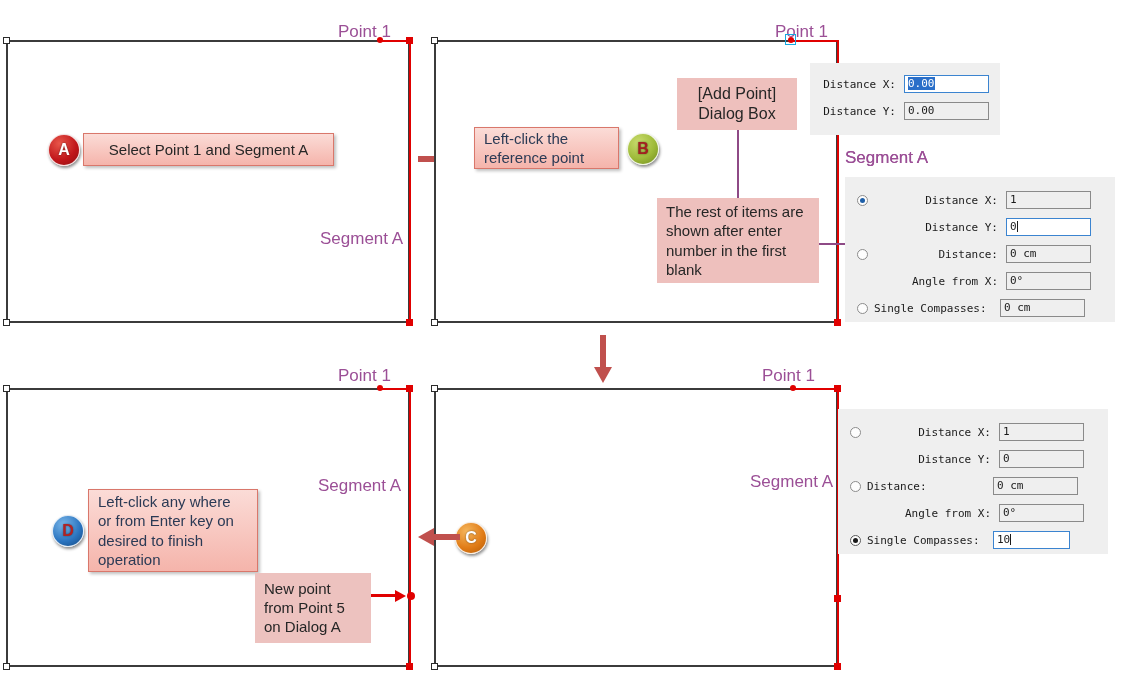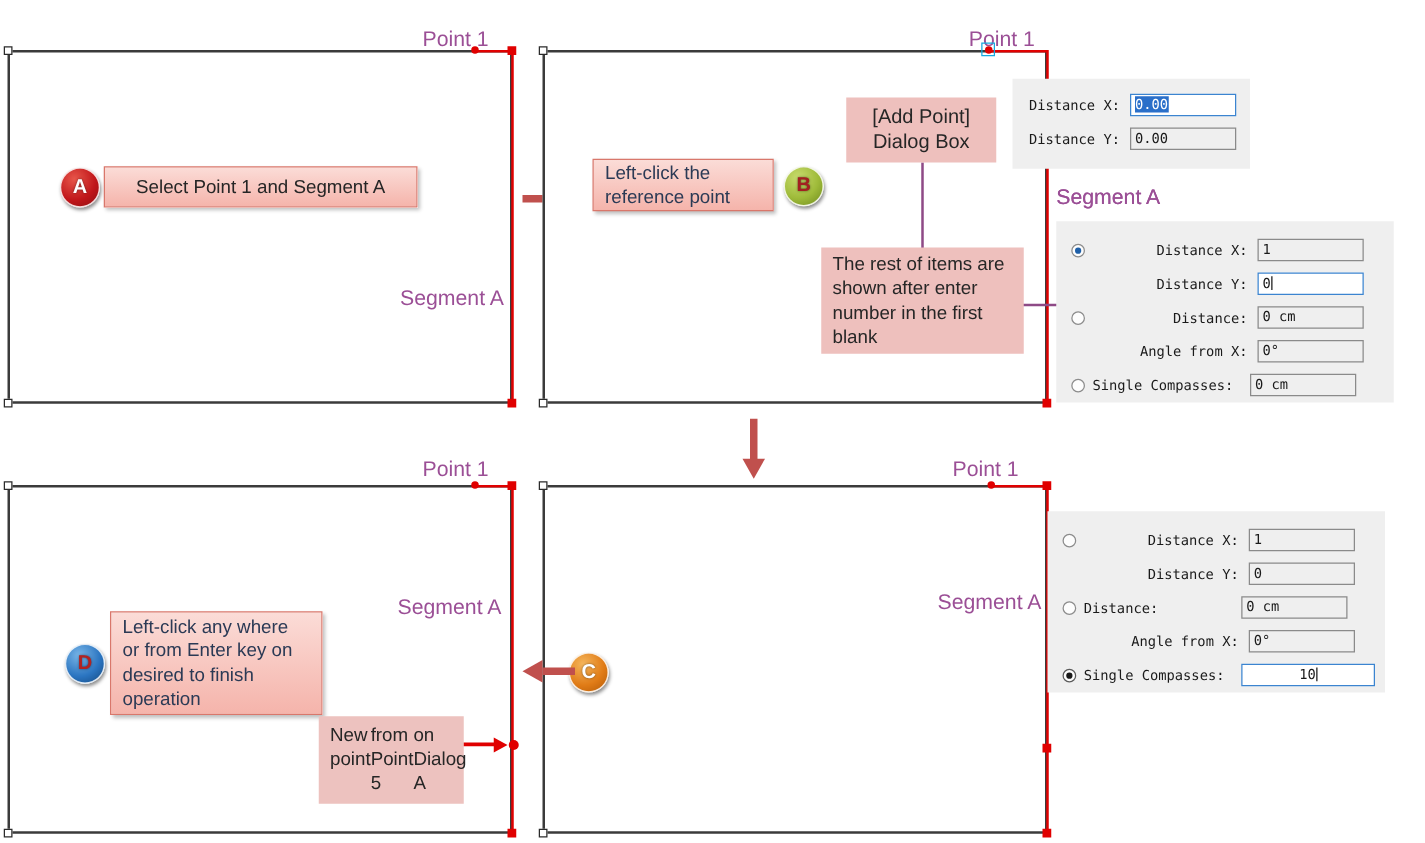--- a/index.html
+++ b/index.html
@@ -229,21 +229,21 @@
       <span class="dfield" style="width:85px;margin-left:8px;">0 cm</span>
     </div>
     <div class="drow" style="left:12px;top:95px;">
       <span style="width:11px;display:inline-block;"></span>
       <span class="dlabel" style="width:118px;margin-left:12px;">Angle from X:</span>
       <span class="dfield" style="width:85px;margin-left:8px;">0°</span>
     </div>
     <div class="drow" style="left:12px;top:122px;">
       <span class="radio on2"></span>
       <span class="dlabel" style="width:118px;margin-left:6px;text-align:left;">Single Compasses:</span>
-      <span class="dfield focus" style="width:107px;margin-left:8px;text-align:center;"><span>10</span><span class="caret"></span></span>
+      <span class="dfield focus" style="width:77px;margin-left:8px;"><span>10</span><span class="caret"></span></span>
     </div>
   </div>
 
   <div class="farrow" style="left:418px;top:528px;width:40px;height:18px;">
     <div class="shaft" style="left:16px;top:6px;width:26px;height:6px;"></div>
     <div class="head" style="left:0px;top:0px;border-top:9px solid transparent;border-bottom:9px solid transparent;border-right:16px solid #c0504d;"></div>
   </div>
 
   <div class="vlabel" style="left:338px;top:366px;">Point 1</div>
 
@@ -261,21 +261,21 @@
   <div class="vlabel" style="left:318px;top:476px;">Segment A</div>
 
   <div class="badge d" style="left:52px;top:515px;">D</div>
   <div class="cbox grad" style="left:88px;top:489px;width:170px;height:83px;display:flex;flex-direction:column;justify-content:center;color:#2b3a55;">
     <span>Left-click any where</span>
     <span>or from Enter key on</span>
     <span>desired to finish</span>
     <span>operation</span>
   </div>
 
-  <div class="cbox flat2" style="left:255px;top:573px;width:116px;height:70px;display:flex;justify-content:flex-start;font-size:15px;">
+  <div class="cbox flat2" style="left:255px;top:573px;width:116px;height:70px;display:flex;flex-direction:column;justify-content:flex-start;font-size:15px;">
     <span>New point</span>
     <span>from Point 5</span>
     <span>on Dialog A</span>
   </div>
 
   <div class="farrow" style="left:371px;top:590px;width:38px;height:12px;">
     <div class="shaft" style="left:0;top:4px;width:26px;height:2.5px;background:#e00000;"></div>
     <div class="head" style="left:24px;top:0px;border-top:6px solid transparent;border-bottom:6px solid transparent;border-left:11px solid #e00000;"></div>
   </div>
 

